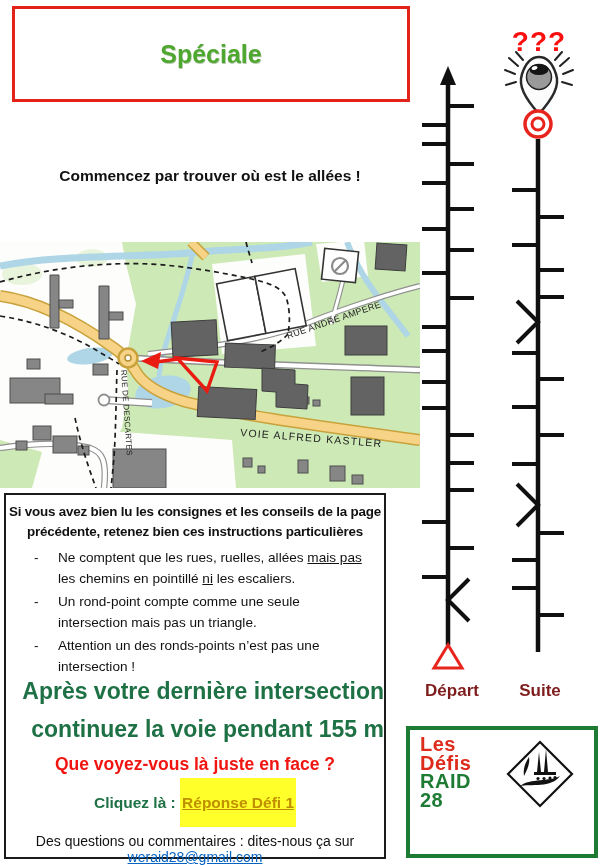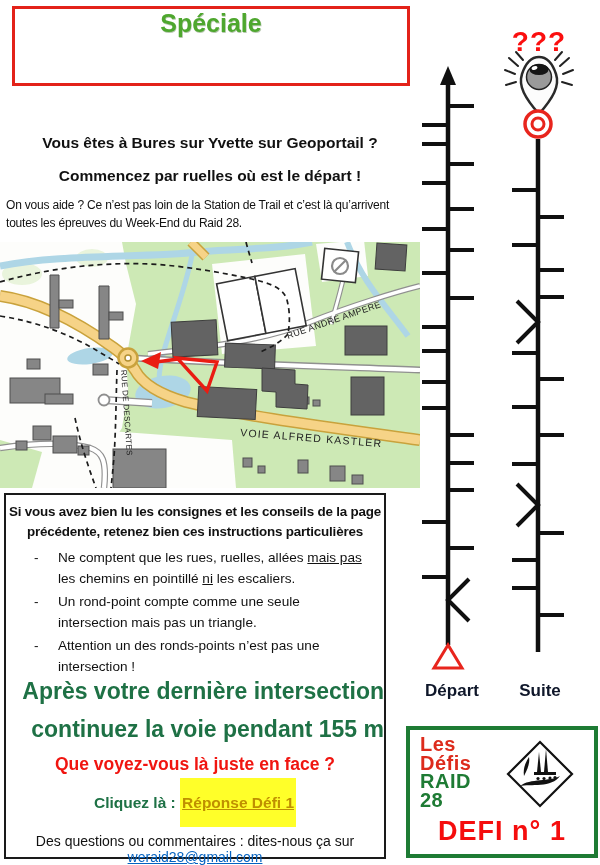--- a/index.html
+++ b/index.html
@@ -1,62 +1,59 @@
 <!DOCTYPE html>
 <html><head>
 <meta charset="utf-8">
 <style>
 *{margin:0;padding:0;box-sizing:border-box}
 body{background:#888}
 .page{position:relative;width:600px;height:865px;background:#fff;font-family:"Liberation Sans",sans-serif;overflow:hidden;margin:0 auto}
 .abs{position:absolute}
-.title-box{left:12px;top:6px;width:398px;height:80px;border:3px solid #e32219;display:flex;justify-content:center;gap:2px;background:#fff}
+.title-box{left:12px;top:6px;width:398px;height:96px;border:3px solid #e32219;display:flex;flex-direction:column;justify-content:center;gap:2px;background:#fff}
 .title-line{text-align:center;color:#4EA72E;font-weight:bold;font-size:25px;text-shadow:.6px .6px 0 rgba(45,95,25,.35)}
 .qmarks{left:499px;top:26px;width:80px;text-align:center;color:#fb0f0f;font-weight:bold;font-size:28px;letter-spacing:1px}
 .intro-q{left:0;top:134px;width:420px;text-align:center;font-weight:bold;font-size:15.5px;color:#111}
 .intro-q2{top:167px}
 .intro-help{left:6px;top:196px;width:414px;font-size:12px;letter-spacing:-.2px;line-height:18px;color:#111;white-space:pre-line}
 .map{left:0;top:242px;width:420px;height:246px}
 .ibox{left:4px;top:493px;width:382px;height:366px;border:2px solid #1a1a1a;background:#fff}
 .ihead{position:absolute;top:7px;left:0;width:100%;text-align:center;font-weight:bold;font-size:13.4px;line-height:20px;color:#111;white-space:pre-line;letter-spacing:-.2px}
 .bullets{position:absolute;top:53px;left:28px;width:332px;font-size:13.6px;line-height:20.5px;color:#111}
 .bullet{display:flex;margin-bottom:3px}
 .dash{width:24px;flex:none}
 .u{text-decoration:underline}
 .gline{position:absolute;width:100%;text-align:right;font-weight:bold;font-size:23px;color:#1E7145}
 .g1{top:183px}.g2{top:221px}
 .rline{position:absolute;top:259px;width:100%;text-align:center;font-weight:bold;font-size:17.5px;color:#f01510}
 .clickline{position:absolute;top:299px;width:100%;text-align:center;font-size:15.5px;font-weight:bold;color:#1E7145}
 .anslink{color:#BF8F00;background:#ffff29;text-decoration:underline;padding:16px 2px;cursor:pointer}
 .contact{position:absolute;top:338px;width:100%;text-align:center;font-size:14px;color:#111}
 .email{color:#0563C1;text-decoration:underline;cursor:pointer}
 .strips{left:410px;top:28px;width:190px;height:692px}
-.slabel{top:681px;width:100px;text-align:center;color:#0f172a;font-weight:bold;font-size:17px}
+.slabel{top:681px;width:100px;text-align:center;color:#7f1d1d;font-weight:bold;font-size:17px}
 .lab-depart{left:402px}.lab-suite{left:490px}
 .badge{left:406px;top:726px;width:192px;height:132px;border:4px solid #1E7B34;background:#fff}
 .logo-stack{position:absolute;left:10px;top:5px;font-weight:bold;font-size:20px;line-height:18.5px;letter-spacing:.5px}
 .lred{color:#DD2B1C}.lgreen{color:#1E7B34}
 .defi{position:absolute;top:86px;width:100%;text-align:center;color:#f50d0d;font-weight:bold;font-size:27px;letter-spacing:1px}
 .diamond{position:absolute;left:94px;top:8px}
 </style>
 </head>
 <body>
 
 <div class="page">
 
   <div class="abs title-box">
     <div class="title-line">Spéciale</div>
   </div>
 
   <div class="abs qmarks">???</div>
 
-  <div class="abs intro-q">Vous êtes à Bures sur Yvette sur Geoportail ?</div>
-  <div class="abs intro-q intro-q2">Commencez par ruelles où est le départ !</div>
-  <div class="abs intro-help">On vous aide ? Ce n’est pas loin de la Station de Trail et c’est là qu’arrivent
-toutes les épreuves du Week-End du Raid 28.</div>
+  <div class="abs intro-q intro-q2">Commencez par trouver où est le allées !</div>
 
   <svg class="abs map" viewBox="0 0 420 246">
     <rect width="420" height="246" fill="#fdfdfb"></rect>
     <path d="M122,0 L420,0 L420,246 L98,246 L98,222 L122,186 L128,148 L126,118 L136,62 L126,22 Z" fill="#cde9b5"></path>
     <path d="M0,198 L42,210 L32,246 L0,246 Z" fill="#cde9b5"></path>
     <ellipse cx="22" cy="32" rx="20" ry="11" fill="#e9f4dc"></ellipse>
     <ellipse cx="92" cy="16" rx="16" ry="9" fill="#e9f4dc"></ellipse>
     <path d="M212,22 L305,12 L316,104 L222,112 Z" fill="#fdfdfb"></path>
     <path d="M316,2 L364,-2 L368,34 L322,40 Z" fill="#fdfdfb"></path>
     <path d="M96,188 L232,198 L236,246 L96,246 Z" fill="#fdfdfb"></path>
@@ -265,16 +262,15 @@
       <path d="M40,34 L42,11 L44,34 Z" fill="#111"></path>
       <path d="M30,34 L52,34 L52,37 L30,37 Z" fill="#111"></path>
       <path d="M16,48 C26,40 46,44 56,38 C48,50 26,46 16,48 Z" fill="#111"></path>
       <g fill="#111">
         <circle cx="34" cy="40.5" r="1.6"></circle>
           <circle cx="40" cy="40.5" r="1.6"></circle>
           <circle cx="46" cy="40" r="1.6"></circle>
           <circle cx="51" cy="39.5" r="1.6"></circle>
       </g>
     </svg>
-    <div class="defi">DEFI n° 1</div>
   </div>
 
 </div>
 
 </body></html>

